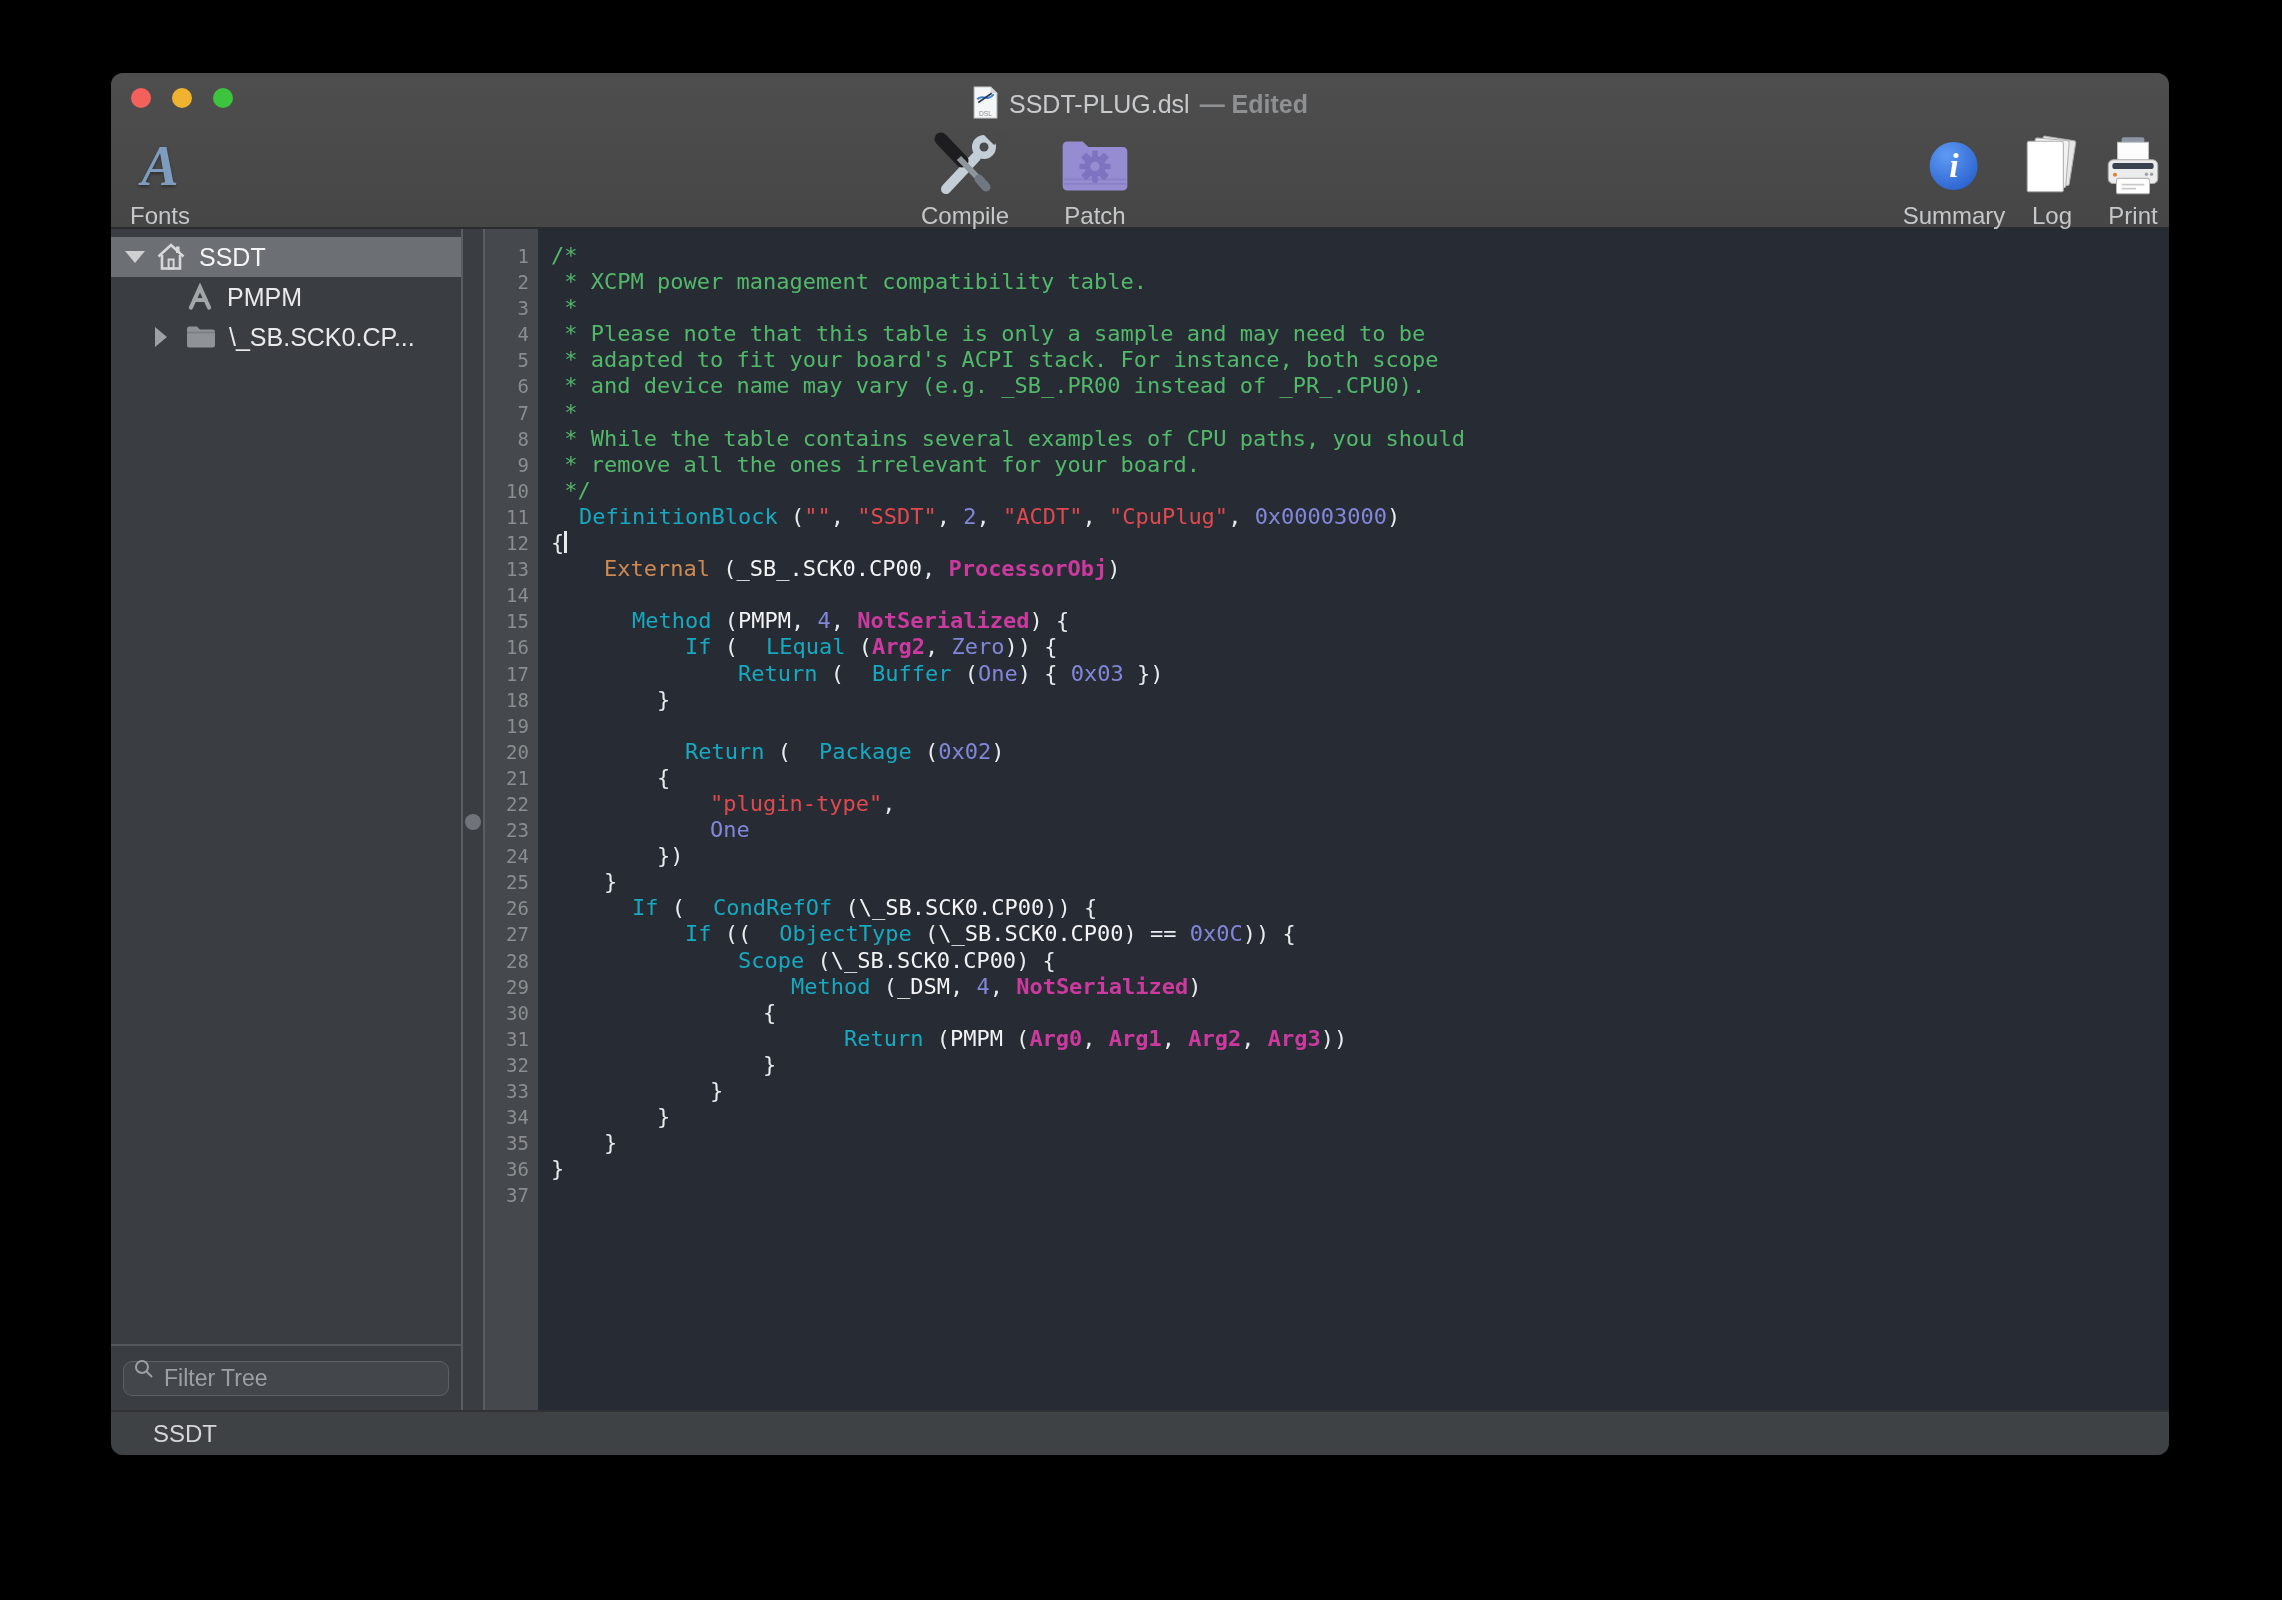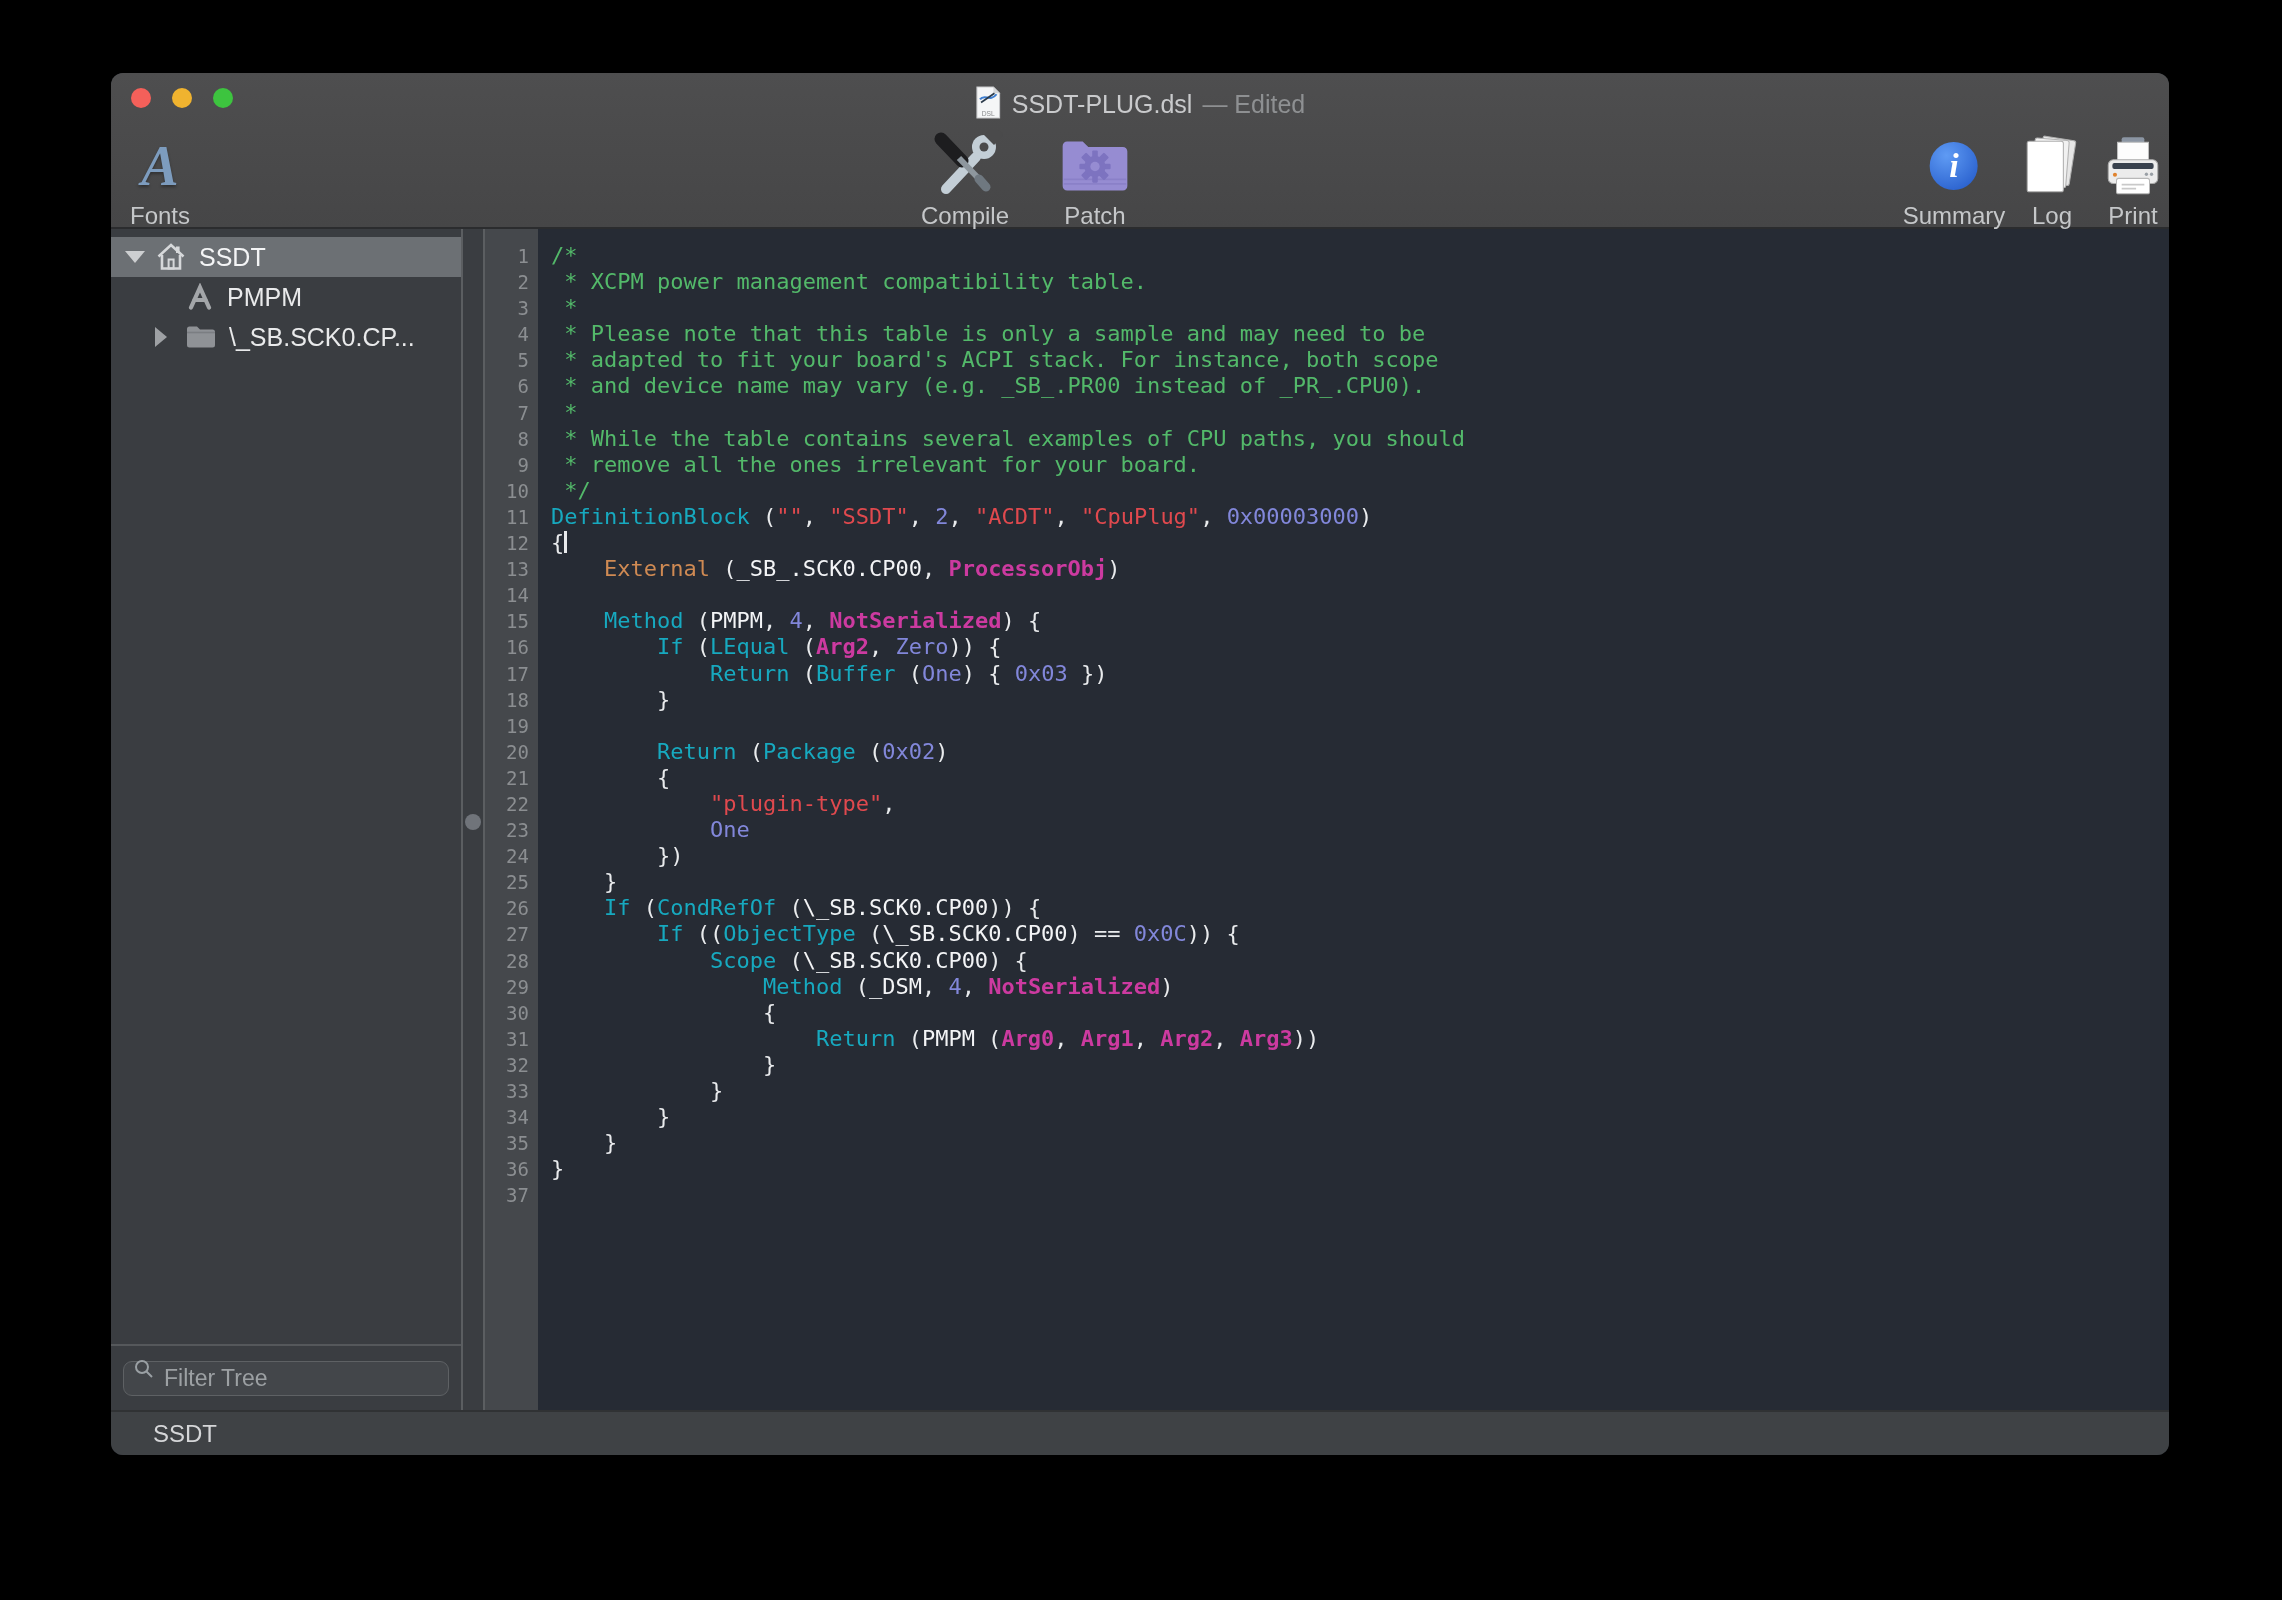--- a/index.html
+++ b/index.html
@@ -14,21 +14,21 @@
           background:linear-gradient(#4e4e4f,#464647);
           border-bottom:2px solid #2b2c2e;}
   .traffic{position:absolute;left:20px;top:15px;display:flex;gap:21px;}
   .tl{width:20px;height:20px;border-radius:50%;display:inline-block;}
   .tl.red{background:#f4605a;}
   .tl.yellow{background:#f0b32f;}
   .tl.green{background:#3dc43f;}
   .title-row{position:absolute;left:50%;top:8px;transform:translateX(-50%);
              display:flex;align-items:flex-end;gap:10px;height:38px;}
   .title-main{font-size:25px;color:#c9cacc;}
-  .title-suffix{font-size:25px;color:#8e9092;}
+  .title-suffix{font-size:25px;color:#8e9092;font-weight:bold;}
   .tb-item{position:absolute;top:56px;transform:translateX(-50%);text-align:center;}
   .tb-icon{height:74px;display:flex;align-items:center;justify-content:center;}
   .tb-label{font-size:24px;color:#c5c7c9;margin-top:1px;line-height:24px;}
   .fonts-a{font-family:"Liberation Serif",serif;font-style:italic;font-weight:bold;
            font-size:56px;color:#7d9cbe;line-height:56px;text-shadow:0 2px 3px rgba(0,0,0,.35);}
   .summary-circle{width:48px;height:48px;border-radius:50%;
            background:radial-gradient(circle at 35% 28%,#5f9bf4,#1f55c6);
            display:flex;align-items:center;justify-content:center;}
   .summary-i{font-family:"Liberation Serif",serif;font-style:italic;font-weight:bold;
            font-size:34px;color:#fff;line-height:34px;}
@@ -57,21 +57,21 @@
          border-right:2px solid #5b5e61;position:relative;}
   .knob{position:absolute;left:50%;top:593px;transform:translate(-50%,-50%);
         width:16px;height:16px;border-radius:50%;background:#70747a;}
   
   .gutter{width:53px;flex:0 0 53px;background:#45484c;padding-top:14px;box-sizing:border-box;}
   .ln{height:26.1px;line-height:26.1px;font-family:"DejaVu Sans Mono",monospace;font-size:19px;
       color:#8b8e91;text-align:right;padding-right:9px;}
   .code{flex:1;background:#262b34;padding:14px 0 0 13px;overflow:hidden;}
   .cl{height:26.1px;line-height:26.1px;white-space:pre;font-family:"DejaVu Sans Mono",monospace;
       font-size:22px;color:var(--c-plain);}
-  .t-c{color:var(--c-comment);} .t-k{color:var(--c-keyword);} .t-s{color:var(--c-string);}
+  .t-c{color:var(--c-comment);} .t-k{color:var(--c-keyword);margin-left:28px;} .t-s{color:var(--c-string);}
   .t-n{color:var(--c-number);}  .t-a{color:var(--c-arg);font-weight:bold;}     .t-e{color:var(--c-external);}
   .t-w{color:var(--c-plain);}   .t-b{color:var(--c-name);font-weight:normal;}
   .caret{display:inline-block;width:2.5px;height:22px;background:#e8eaec;
          vertical-align:-3px;margin-left:0px;}
   
   .statusbar{flex:0 0 43px;background:#3f4245;border-top:2px solid #303234;
              display:flex;align-items:center;padding-left:42px;}
   .status-text{font-size:24px;color:#d5d6d8;}
 </style>
 </head>

